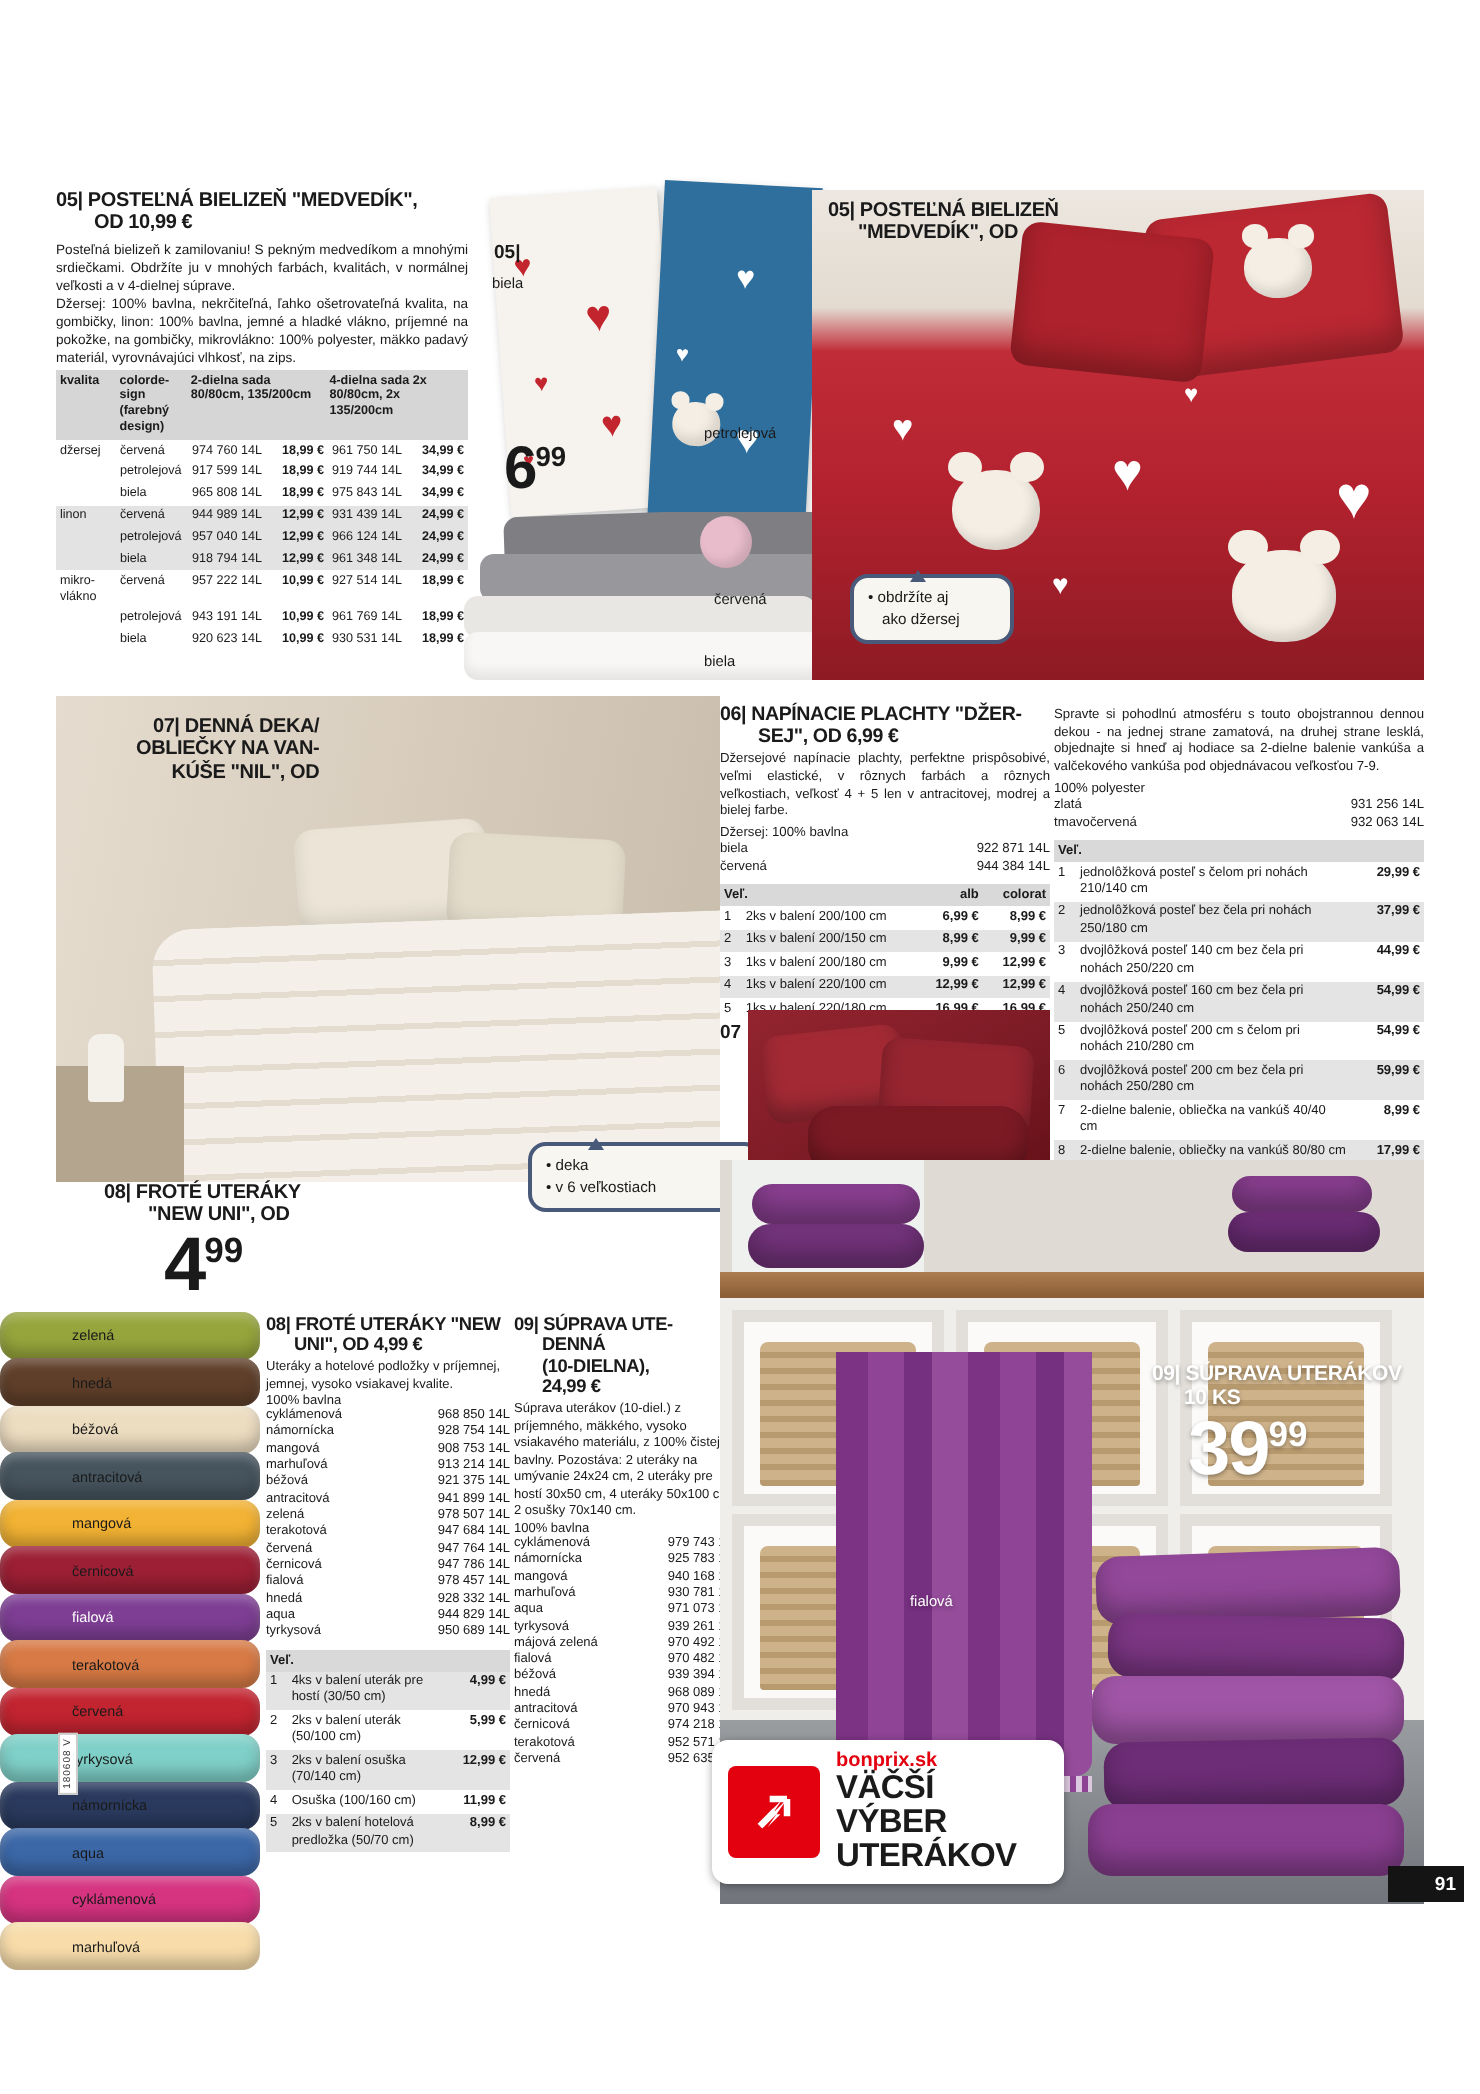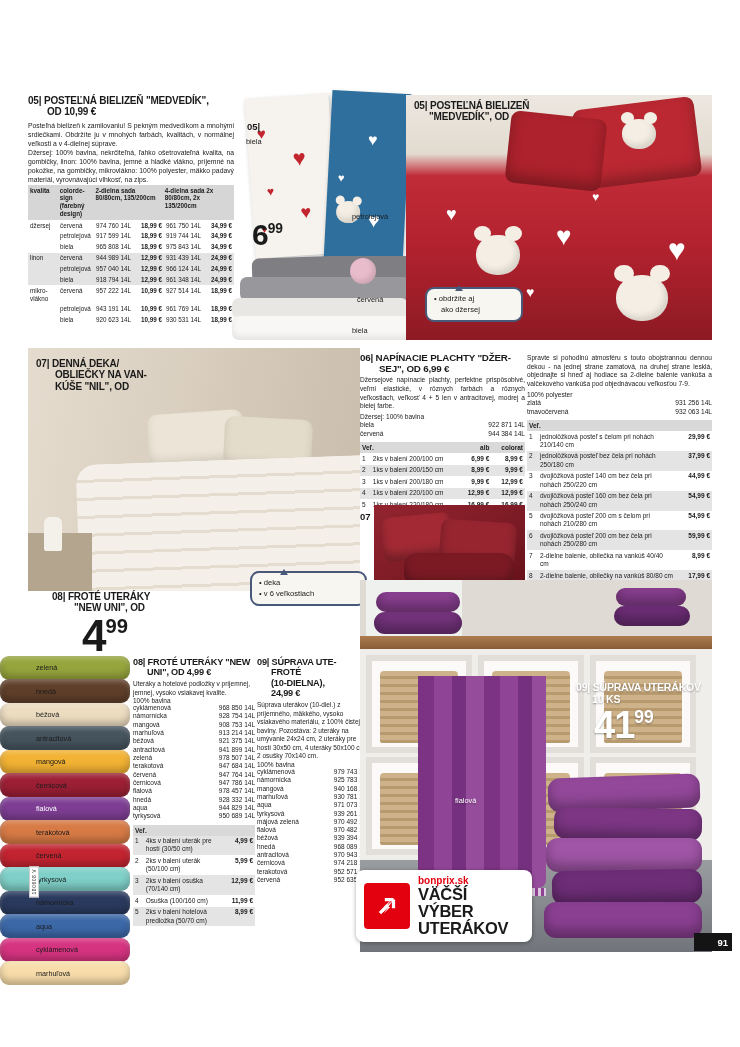--- a/index.html
+++ b/index.html
@@ -243,42 +243,42 @@
   <span class="hrt" style="left:262px;top:140px;font-size:30px;">♥</span>
   <span class="hrt" style="left:26px;top:200px;font-size:22px;">♥</span>
   <span class="hrt" style="left:186px;top:96px;font-size:12px;">♥</span>
   <div class="abs" style="left:8px; top:5px;">
     <div class="h1">
       <span>05|</span>
       <span>POSTEĽNÁ BIELIZEŇ</span>
       <span class="ind" style="padding-left:15px;">"MEDVEDÍK", OD</span>
     </div>
   </div>
-  <div class="bubble" style="left:19px; top:192px; width:98px;">
+  <div class="bubble" style="left:19px; top:192px; width:82px;">
     <span>• obdržíte aj</span><br>
     <span style="padding-left:7px;">ako džersej</span>
   </div>
 </div>
 
 <div id="photo07" class="abs photo" style="left:28px; top:348px; width:332px; height:243px;">
   <div class="pil7" style="left:120px; top:64px; width:96px; height:52px; transform:rotate(-4deg);"></div>
   <div class="pil7" style="left:196px; top:70px; width:88px; height:50px; transform:rotate(3deg); background:#e4dccb;"></div>
   <div class="duvet"></div>
   <div class="abs" style="left:0; bottom:0; width:64px; height:58px; background:#b4a58f;"></div>
   <div class="abs" style="left:16px; bottom:40px; width:18px; height:34px; background:#f4f1ea; border-radius:6px 6px 2px 2px;"></div>
-  <div class="abs" style="left:8px; top:10px;">
+  <div class="abs" style="left:21px; top:10px;text-align:right;">
     <div class="h1">
       <span>07|</span>
       <span>DENNÁ DEKA/</span>
       <span class="ind">OBLIEČKY NA VAN-</span>
       <span class="ind">KÚŠE "NIL", OD</span>
     </div>
   </div>
 </div>
-<div class="bubble abs" style="left:250px; top:571px; width:117px;">
+<div class="bubble abs" style="left:264px; top:571px; width:117px;">
   <span>• deka</span><br>
   <span>• v 6 veľkostiach</span>
 </div>
 
 <div class="abs" style="left:360px; top:352px; width:165px;">
   <div class="h1" style="font-size:9.8px;">
     <span>06|</span>
     <span>NAPÍNACIE PLACHTY "DŽER-</span>
     <span class="ind">SEJ", OD 6,99 €</span>
   </div>
@@ -483,21 +483,21 @@
     </div>
   </div>
 <div id="vertcode" class="abs" style="left:29px; top:866px;">180608 V</div>
 
 <div class="abs" style="left:52px; top:591px; width:140px;">
   <div class="h1" style="text-align:left;">
     <span>08|</span>
     <span>FROTÉ UTERÁKY</span>
     <span class="ind" style="padding-left:22px;">"NEW UNI", OD</span>
   </div>
-  <div class="bigprice" style="font-size:44px; margin:3px 0 0 30px;">
+  <div class="bigprice" style="font-size:38px; margin:3px 0 0 30px;">
     <span>4</span><sup>99</sup>
   </div>
 </div>
 
 <div class="abs" style="left:133px; top:657px; width:122px;">
   <div class="h1" style="font-size:9.2px;">
     <span>08|</span>
     <span>FROTÉ UTERÁKY "NEW</span>
     <span class="ind" style="padding-left:14px;">UNI", OD 4,99 €</span>
   </div>
@@ -609,21 +609,21 @@
         <span class="d8">2ks v balení hotelová predložka (50/70 cm)</span>
         <span class="p8">8,99 €</span>
       </div>
     </div>
 </div>
 
 <div class="abs" style="left:257px; top:657px; width:113px;">
   <div class="h1" style="font-size:9.2px;">
     <span>09|</span>
     <span>SÚPRAVA UTE-</span>
-    <span class="ind" style="padding-left:14px;">FROTÉ</span>
+    <span class="ind" style="padding-left:14px;">DENNÁ</span>
     <span class="ind" style="padding-left:14px;">(10-DIELNA),</span>
     <span class="ind" style="padding-left:14px;">24,99 €</span>
   </div>
   <p class="body-txt" style="font-size:6.5px; margin-top:2px; text-align:left;">Súprava uterákov (10-diel.) z príjemného, mäkkého, vysoko vsiakavého materiálu, z 100% čistej bavlny. Pozostáva: 2 uteráky na umývanie 24x24 cm, 2 uteráky pre hostí 30x50 cm, 4 uteráky 50x100 cm, 2 osušky 70x140 cm.</p>
   <div style="font-size:6.5px;">100% bavlna</div>
   <div>
 
       <div class="kv" style="font-size:6.5px; line-height:1.28;">
         <span>cyklámenová</span>
         <span>979 743 14L</span>
@@ -730,21 +730,21 @@
   <div class="ptw" style="left:186px; top:258px; width:156px; height:34px; background:#a055a6;"></div>
   <div class="ptw" style="left:192px; top:290px; width:150px; height:34px; background:#6d2d77; transform:rotate(-1deg);"></div>
   <div class="ptw" style="left:184px; top:322px; width:158px; height:36px; background:#8a3f91;"></div>
   <div class="abs ov-white" style="left:216px; top:102px;">
     <div class="h1" style="font-size:10.5px;">
       <span>09|</span>
       <span>SÚPRAVA UTERÁKOV</span>
       <span class="ind" style="padding-left:16px;">10 KS</span>
     </div>
     <div class="bigprice" style="font-size:38px; margin:3px 0 0 18px;">
-      <span>41</span><sup>99</sup>
+      <span>39</span><sup>99</sup>
     </div>
   </div>
   <div class="abs ov-white lbl" style="left:95px; top:216px;">fialová</div>
 </div>
 
 <div id="promo" class="abs" style="left:356px; top:870px; width:176px; height:72px;">
   <div class="sq">
     <svg width="26" height="26" viewBox="0 0 24 24">
       <path d="M6 18 L14 10 L10.5 10 L10.5 6 L18 6 L18 13.5 L14 13.5 L14 10" fill="none"></path>
       <path d="M7 19 L13 13 L9 13 L16 6 L18 8 L18 6 L16 6 M18 6 L11 13 L15 13 L9 19 Z" fill="#fff"></path>

